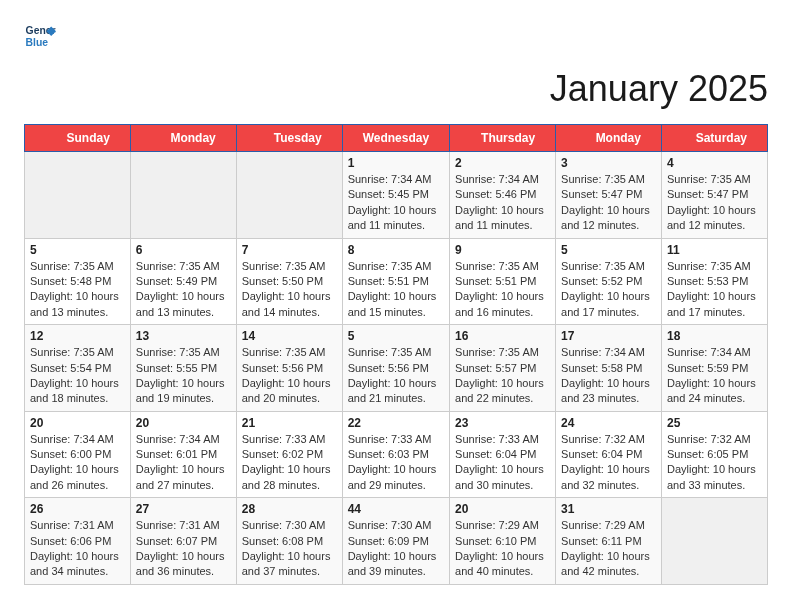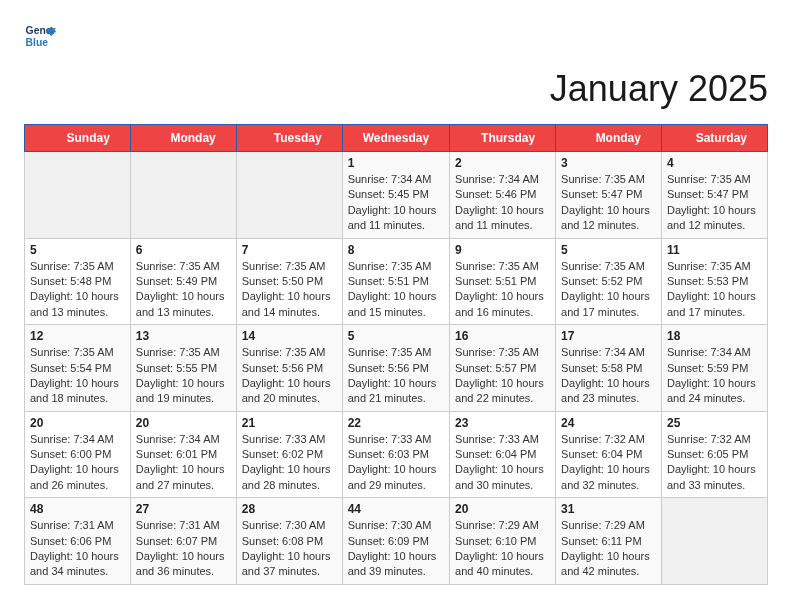--- a/index.html
+++ b/index.html
@@ -298,21 +298,21 @@
           <td>
             <span class="day-num">25</span>
             <div class="day-info" style="white-space: pre-line;">Sunrise: 7:32 AM
 Sunset: 6:05 PM
 Daylight: 10 hours
 and 33 minutes.</div>
           </td>
         </tr>
         <tr>
           <td>
-            <span class="day-num">48</span>
+            <span class="day-num">26</span>
             <div class="day-info" style="white-space: pre-line;">Sunrise: 7:31 AM
 Sunset: 6:06 PM
 Daylight: 10 hours
 and 34 minutes.</div>
           </td>
           <td>
             <span class="day-num">27</span>
             <div class="day-info" style="white-space: pre-line;">Sunrise: 7:31 AM
 Sunset: 6:07 PM
 Daylight: 10 hours

